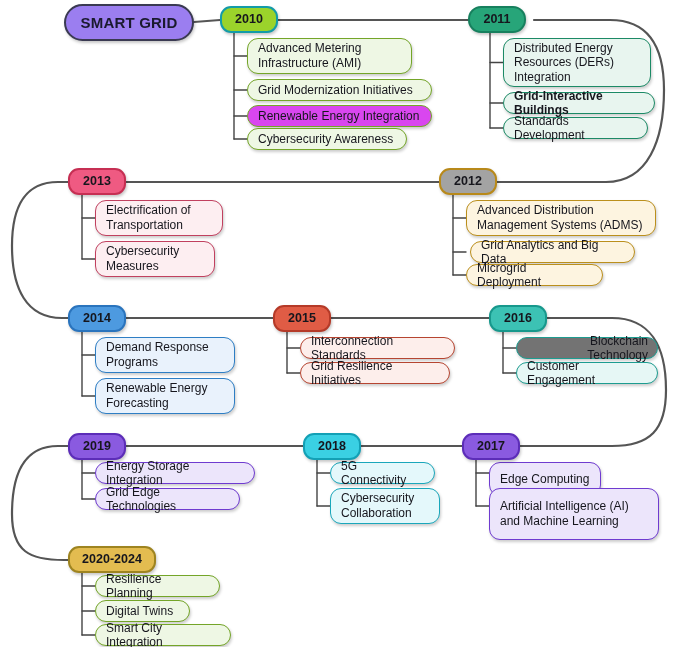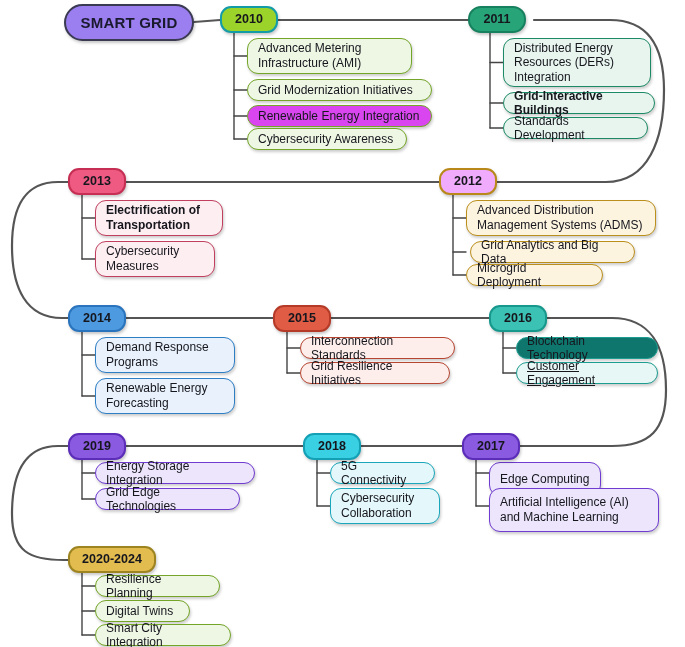--- a/index.html
+++ b/index.html
@@ -145,50 +145,50 @@
       <div class="node leaf-node" style="left: 247px; top: 79px; width: 185px; height: 22px; background: rgb(238, 247, 228); border-color: rgb(116, 165, 40);">Grid Modernization Initiatives</div>
       <div class="node leaf-node" style="left: 247px; top: 105px; width: 185px; height: 22px; background: #d946ef; border-color: rgb(116, 165, 40);">Renewable Energy Integration</div>
       <div class="node leaf-node" style="left: 247px; top: 128px; width: 160px; height: 22px; background: rgb(238, 247, 228); border-color: rgb(116, 165, 40);">Cybersecurity Awareness</div>
       <div class="node year-node" style="left: 468px; top: 6px; width: 58px; height: 27px; background: rgb(39, 165, 121); border-color: rgb(23, 128, 94); border-radius: 13px;">2011</div>
       <div class="node leaf-node two-line" style="left: 503px; top: 38px; width: 148px; height: 49px; background: rgb(232, 245, 239); border-color: rgb(28, 138, 102);">Distributed Energy
 Resources (DERs)
 Integration</div>
       <div class="node leaf-node" style="left: 503px; top: 92px; width: 152px; height: 22px; background: rgb(232, 245, 239); border-color: rgb(28, 138, 102); font-weight: bold;">Grid-Interactive Buildings</div>
       <div class="node leaf-node" style="left: 503px; top: 117px; width: 145px; height: 22px; background: rgb(232, 245, 239); border-color: rgb(28, 138, 102);">Standards Development</div>
       <div class="node year-node" style="left: 68px; top: 168px; width: 58px; height: 27px; background: rgb(239, 90, 130); border-color: rgb(198, 47, 83);">2013</div>
-      <div class="node leaf-node two-line" style="left: 95px; top: 200px; width: 128px; height: 36px; background: rgb(253, 238, 241); border-color: rgb(193, 64, 95); font-weight: bold;">Electrification of
+      <div class="node leaf-node two-line" style="left: 95px; top: 200px; width: 128px; height: 36px; background: rgb(253, 238, 241); border-color: rgb(193, 64, 95);">Electrification of
 Transportation</div>
       <div class="node leaf-node two-line" style="left: 95px; top: 241px; width: 120px; height: 36px; background: rgb(253, 238, 241); border-color: rgb(193, 64, 95);">Cybersecurity
 Measures</div>
-      <div class="node year-node" style="left: 439px; top: 168px; width: 58px; height: 27px; background: #f0abfc; border-color: rgb(184, 137, 26);">2012</div>
+      <div class="node year-node" style="left: 439px; top: 168px; width: 58px; height: 27px; background: #a3a3a3; border-color: rgb(184, 137, 26);">2012</div>
       <div class="node leaf-node two-line" style="left: 466px; top: 200px; width: 190px; height: 36px; background: rgb(253, 244, 224); border-color: rgb(187, 143, 28);">Advanced Distribution
 Management Systems (ADMS)</div>
       <div class="node leaf-node" style="left: 470px; top: 241px; width: 165px; height: 22px; background: rgb(253, 244, 224); border-color: rgb(187, 143, 28);">Grid Analytics and Big Data</div>
       <div class="node leaf-node" style="left: 466px; top: 264px; width: 137px; height: 22px; background: rgb(253, 244, 224); border-color: rgb(187, 143, 28);">Microgrid Deployment</div>
       <div class="node year-node" style="left: 68px; top: 305px; width: 58px; height: 27px; background: rgb(77, 154, 224); border-color: rgb(42, 116, 189);">2014</div>
       <div class="node leaf-node two-line" style="left: 95px; top: 337px; width: 140px; height: 36px; background: rgb(233, 242, 252); border-color: rgb(46, 126, 196);">Demand Response
 Programs</div>
       <div class="node leaf-node two-line" style="left: 95px; top: 378px; width: 140px; height: 36px; background: rgb(233, 242, 252); border-color: rgb(46, 126, 196);">Renewable Energy
 Forecasting</div>
       <div class="node year-node" style="left: 273px; top: 305px; width: 58px; height: 27px; background: rgb(224, 92, 69); border-color: rgb(181, 58, 40);">2015</div>
       <div class="node leaf-node" style="left: 300px; top: 337px; width: 155px; height: 22px; background: rgb(253, 238, 235); border-color: rgb(182, 69, 49);">Interconnection Standards</div>
       <div class="node leaf-node" style="left: 300px; top: 362px; width: 150px; height: 22px; background: rgb(253, 238, 235); border-color: rgb(182, 69, 49);">Grid Resilience Initiatives</div>
       <div class="node year-node" style="left: 489px; top: 305px; width: 58px; height: 27px; background: rgb(60, 194, 180); border-color: rgb(23, 152, 140);">2016</div>
-      <div class="node leaf-node" style="left: 516px; top: 337px; width: 142px; height: 22px; background: #0f766e; border-color: rgb(29, 156, 144);">Blockchain Technology</div>
-      <div class="node leaf-node" style="left: 516px; top: 362px; width: 142px; height: 22px; background: rgb(230, 247, 245); border-color: rgb(29, 156, 144); text-decoration: underline;">Customer Engagement</div>
+      <div class="node leaf-node" style="left: 516px; top: 337px; width: 142px; height: 22px; background: #737373; border-color: rgb(29, 156, 144); text-align: right;">Blockchain Technology</div>
+      <div class="node leaf-node" style="left: 516px; top: 362px; width: 142px; height: 22px; background: rgb(230, 247, 245); border-color: rgb(29, 156, 144);">Customer Engagement</div>
       <div class="node year-node" style="left: 68px; top: 433px; width: 58px; height: 27px; background: rgb(138, 90, 224); border-color: rgb(92, 45, 184);">2019</div>
       <div class="node leaf-node" style="left: 95px; top: 462px; width: 160px; height: 22px; background: rgb(236, 229, 251); border-color: rgb(111, 59, 208);">Energy Storage Integration</div>
       <div class="node leaf-node" style="left: 95px; top: 488px; width: 145px; height: 22px; background: rgb(236, 229, 251); border-color: rgb(111, 59, 208);">Grid Edge Technologies</div>
       <div class="node year-node" style="left: 303px; top: 433px; width: 58px; height: 27px; background: rgb(58, 208, 227); border-color: rgb(19, 160, 181);">2018</div>
       <div class="node leaf-node" style="left: 330px; top: 462px; width: 105px; height: 22px; background: rgb(228, 248, 251); border-color: rgb(26, 167, 187);">5G Connectivity</div>
       <div class="node leaf-node two-line" style="left: 330px; top: 488px; width: 110px; height: 36px; background: rgb(228, 248, 251); border-color: rgb(26, 167, 187);">Cybersecurity
 Collaboration</div>
       <div class="node year-node" style="left: 462px; top: 433px; width: 58px; height: 27px; background: rgb(138, 90, 224); border-color: rgb(92, 45, 184);">2017</div>
       <div class="node leaf-node" style="left: 489px; top: 462px; width: 112px; height: 34px; background: rgb(236, 229, 251); border-color: rgb(111, 59, 208);">Edge Computing</div>
-      <div class="node leaf-node two-line" style="left: 489px; top: 488px; width: 170px; height: 44px; background: rgb(236, 229, 251); border-color: rgb(111, 59, 208);">Artificial Intelligence (AI)
+      <div class="node leaf-node two-line" style="left: 489px; top: 488px; width: 170px; height: 52px; background: rgb(236, 229, 251); border-color: rgb(111, 59, 208);">Artificial Intelligence (AI)
 and Machine Learning</div>
       <div class="node year-node" style="left: 68px; top: 546px; width: 88px; height: 27px; background: rgb(227, 188, 80); border-color: rgb(158, 132, 32);">2020-2024</div>
       <div class="node leaf-node" style="left: 95px; top: 575px; width: 125px; height: 22px; background: rgb(238, 247, 228); border-color: rgb(116, 165, 40);">Resilience Planning</div>
       <div class="node leaf-node" style="left: 95px; top: 600px; width: 95px; height: 22px; background: rgb(238, 247, 228); border-color: rgb(116, 165, 40);">Digital Twins</div>
       <div class="node leaf-node" style="left: 95px; top: 624px; width: 136px; height: 22px; background: rgb(238, 247, 228); border-color: rgb(116, 165, 40);">Smart City Integration</div>
     </div>
 
 </div>
 
 </body></html>

